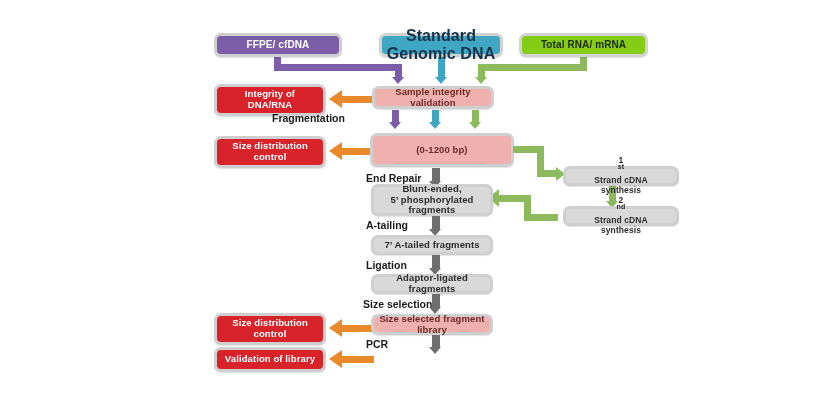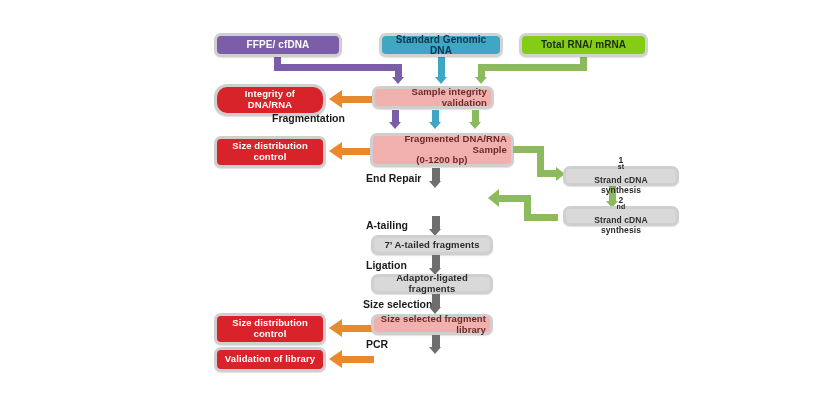--- a/index.html
+++ b/index.html
@@ -20,24 +20,24 @@
     display:flex;align-items:center;justify-content:center;
     text-align:center;
     line-height:1.15;
     font-weight:bold;
     letter-spacing:.1px;
     box-shadow:0 1px 1px rgba(0,0,0,.12);
   }
   .box span{display:block;padding:0 4px;}
 
   .b-purple{background:#7b5ea7;color:#ffffff;font-size:10px;}
-  .b-teal  {background:#3fa7c4;color:#13324a;font-size:10px;border-color:#d2d2d2;}
+  .b-teal  {background:#3fa7c4;color:#13324a;font-size:16px;border-color:#d2d2d2;}
   .b-green {background:#84cc16;color:#1d2b12;font-size:10px;border-color:#d2d2d2;}
   .b-red   {background:#d8232a;color:#ffffff;font-size:9.5px;}
-  .b-pink  {background:#f0b0ad;color:#6c2a28;font-size:9.5px;text-align:right;}
+  .b-pink  {background:#f0b0ad;color:#6c2a28;font-size:9.5px;}
   .b-gray  {background:#d9d9d9;color:#2b2b2b;font-size:9.5px;}
 
   
   .step-label{
     position:absolute;
     font-size:10.5px;
     font-weight:bold;
     color:#1a1a1a;
     white-space:nowrap;
   }
@@ -87,21 +87,21 @@
   </div>
 
   <div class="box b-teal" style="left:379px;top:33px;width:124px;height:24px;">
     <span>Standard Genomic DNA</span>
   </div>
 
   <div class="box b-green" style="left:519px;top:33px;width:129px;height:24px;">
     <span>Total RNA/ mRNA</span>
   </div>
 
-  <div class="box b-red" style="left:214px;top:84px;width:112px;height:32px;flex-direction:column;border-radius:13px;">
+  <div class="box b-red" style="left:214px;top:84px;width:112px;height:32px;flex-direction:column;">
     <span>Integrity of</span>
     <span>DNA/RNA</span>
   </div>
 
   <div class="seg" style="left:341px;top:96px;width:33px;height:7px;background:#e8892b;"></div>
   <div class="head-left" style="left:329px;top:90px;border-right:13px solid #e8892b;"></div>
 
   <div class="box b-pink" style="left:372px;top:86px;width:122px;height:23px;">
     <span>Sample integrity validation</span>
   </div>
@@ -119,21 +119,20 @@
 
   <div class="box b-red" style="left:214px;top:136px;width:112px;height:32px;flex-direction:column;">
     <span>Size distribution</span>
     <span>control</span>
   </div>
 
   <div class="seg" style="left:341px;top:148px;width:33px;height:7px;background:#e8892b;"></div>
   <div class="head-left" style="left:329px;top:142px;border-right:13px solid #e8892b;"></div>
 
   <div class="box b-pink" style="left:370px;top:133px;width:144px;height:34px;flex-direction:column;">
-    <span>Fragmented DNA/RNA Sample</span>
     <span>(0-1200 bp)</span>
   </div>
 
   <div class="seg" style="left:513px;top:146px;width:31px;height:7px;background:#8cba5c;"></div>
   <div class="seg" style="left:537px;top:146px;width:7px;height:31px;background:#8cba5c;"></div>
   <div class="seg" style="left:537px;top:170px;width:20px;height:7px;background:#8cba5c;"></div>
   <div class="head-right" style="left:556px;top:167px;border-left:9px solid #8cba5c;"></div>
 
   <div class="seg" style="left:609px;top:185px;width:7px;height:17px;background:#8cba5c;"></div>
   <div class="head-down" style="left:606px;top:201px;border-top:7px solid #8cba5c;"></div>
@@ -152,20 +151,24 @@
   <div class="box b-gray" style="left:563px;top:206px;width:116px;height:20px;font-size:8.5px;">
     <span>
       <span>2</span><sup>nd</sup><span> Strand cDNA synthesis</span>
     </span>
   </div>
 
   <div class="step-label" style="left:366px;top:172px;">End Repair</div>
   <div class="seg" style="left:432px;top:168px;width:8px;height:14px;background:#6e6e6e;"></div>
   <div class="head-down" style="left:429px;top:181px;border-top:7px solid #6e6e6e;"></div>
 
+  <div class="box b-gray" style="left:371px;top:184px;width:122px;height:32px;flex-direction:column;">
+    <span>Blunt-ended,</span>
+    <span>5’ phosphorylated fragments</span>
+  </div>
 
   <div class="step-label" style="left:366px;top:219px;">A-tailing</div>
   <div class="seg" style="left:432px;top:216px;width:8px;height:14px;background:#6e6e6e;"></div>
   <div class="head-down" style="left:429px;top:229px;border-top:7px solid #6e6e6e;"></div>
 
   <div class="box b-gray" style="left:371px;top:235px;width:122px;height:20px;">
     <span>7’ A-tailed fragments</span>
   </div>
 
   <div class="step-label" style="left:366px;top:259px;">Ligation</div>

